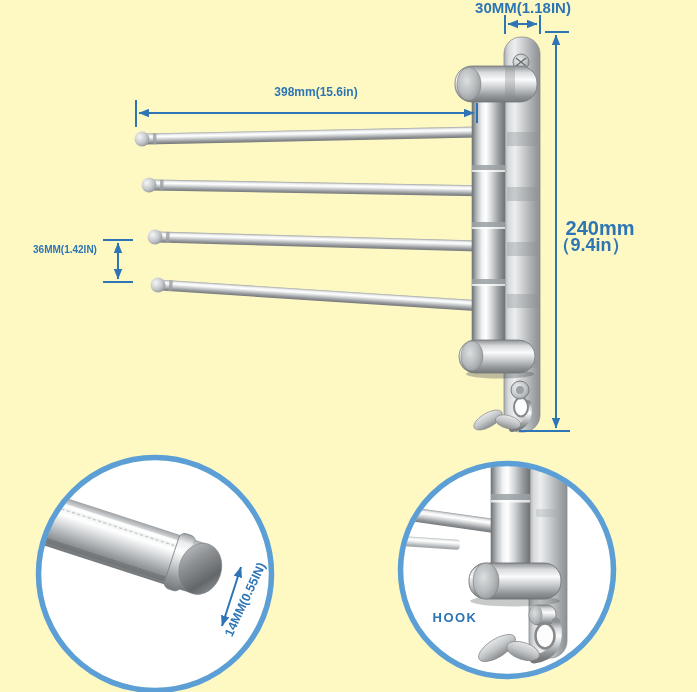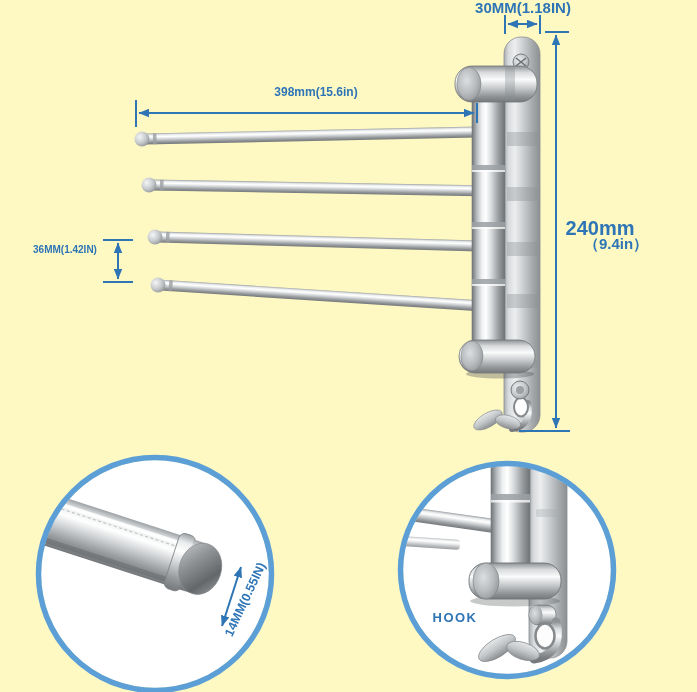--- a/index.html
+++ b/index.html
@@ -15,21 +15,21 @@
     position:absolute;
     color:#2e75b6;
     font-weight:bold;
     text-align:center;
     white-space:nowrap;
     line-height:1.1;
   }
   .lbl-plate-width{left:443px;top:0px;width:160px;font-size:15px;}
   .lbl-arm-length{left:216px;top:86px;width:200px;font-size:12px;}
   .lbl-height-mm{left:560px;top:217px;width:80px;font-size:20px;}
-  .lbl-height-in{left:576px;top:236px;width:80px;font-size:15px;}
+  .lbl-height-in{left:551px;top:236px;width:80px;font-size:18px;}
   .lbl-arm-spacing{left:5px;top:244px;width:120px;font-size:10px;}
   .lbl-bar-diameter{
     left:190px;top:593px;width:112px;font-size:12.5px;
     transform:rotate(-65deg);
   }
   .lbl-hook{left:415px;top:611px;width:80px;font-size:13px;letter-spacing:1.5px;}
 </style>
 </head>
 <body>
 

